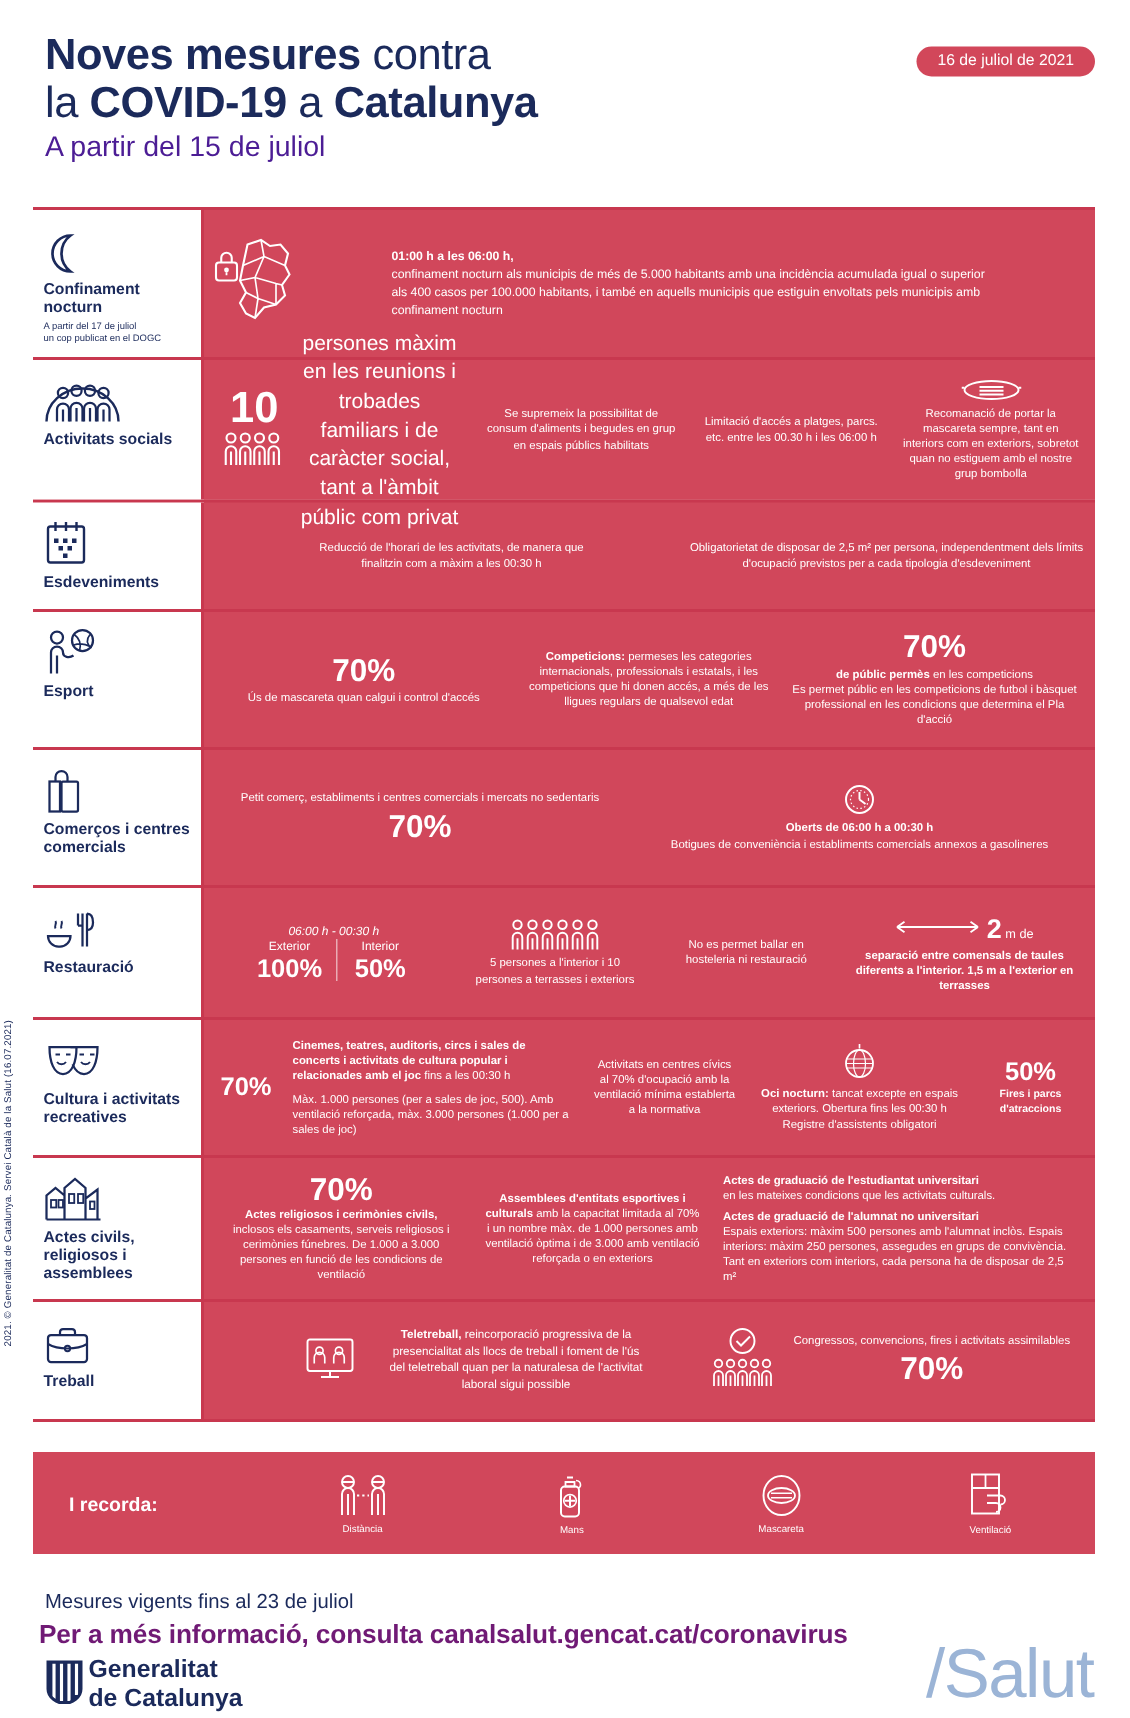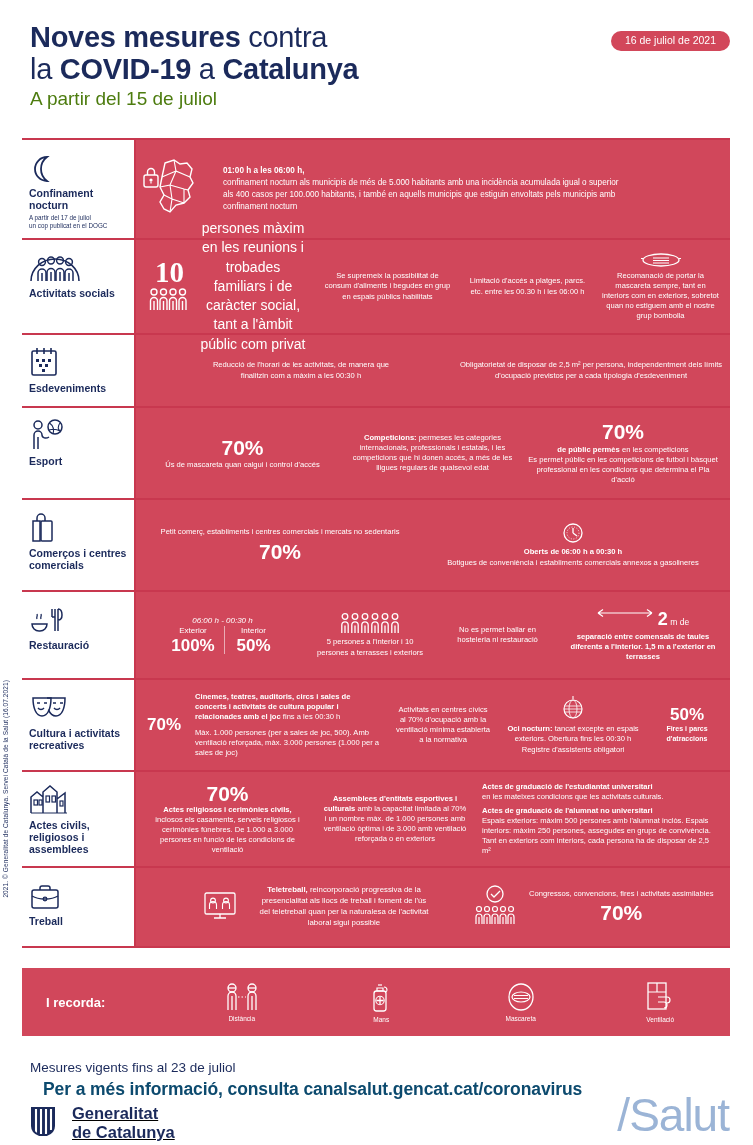--- a/index.html
+++ b/index.html
@@ -18,21 +18,21 @@
     white-space: nowrap;
     font-size: 6.5px; color: #1b2a5b; letter-spacing: .1px;
   }
 
   
   .header { position: absolute; left: 30px; top: 22px; width: 700px; }
   .title1 { font-size: 29px; line-height: 1.06; color:#1b2a5b; font-weight:400; letter-spacing:-0.3px;}
   .title1 b { font-weight: 700; }
   .title2 { font-size: 29px; line-height: 1.12; color:#1b2a5b; font-weight:400; letter-spacing:-0.3px;}
   .title2 b { font-weight: 700; }
-  .subtitle { font-size: 19px; line-height:1.5; color:#4d7c0f; font-weight:400; }
+  .subtitle { font-size: 19px; line-height:1.5; color:#4c1d95; font-weight:400; }
   .datebadge {
     position:absolute; right:23px; top:31px;
     background:#d2475a; color:#fff; border-radius:11px;
     font-size:10.5px; padding:4px 14px 5px; line-height:1;
   }
 
   
   .grid { position: absolute; left: 22px; top: 138px; width: 708px; }
   .row {
     display: flex; width: 100%;
@@ -68,22 +68,22 @@
     position:absolute; left:22px; width:708px; height:68px;
     background:#d1475b; color:#fff;
     display:flex; align-items:center;
   }
   .recorda .rlabel { font-size: 13px; font-weight:700; padding-left:24px; width:150px; }
   .ritem { flex:1; display:flex; flex-direction:column; align-items:center; gap:2px; }
   .ritem span { font-size: 6.5px; }
 
   
   .foot1 { position:absolute; left:30px; font-size:13.5px; color:#1b2a5b; }
-  .foot2 { position:absolute; left:43px; font-size:17.5px; font-weight:700; color:#0c4a6e; letter-spacing:-0.1px;}
-  .brand { position:absolute; left:30px; display:flex; align-items:center; gap:16px;text-decoration:underline; }
+  .foot2 { position:absolute; left:26px; font-size:17.5px; font-weight:700; color:#701a75; letter-spacing:-0.1px;}
+  .brand { position:absolute; left:30px; display:flex; align-items:center; gap:3px; }
   .brandtxt { font-size:16.5px; font-weight:700; color:#1b2a5b; line-height:1.18; }
   .salut { position:absolute; right:24px; font-size:46px; color:#9bb4d6; font-weight:400; letter-spacing:-1px;}
 </style>
 </head>
 <body>
 
 <div class="page">
 
   <div class="vcopy">2021. © Generalitat de Catalunya. Servei Català de la Salut (16.07.2021)</div>
 
@@ -100,21 +100,21 @@
       <div class="cat">
         <div class="ic">
           <svg width="26" height="28" viewBox="0 0 26 28">
               <path d="M18 2 A12 12 0 1 0 18 26 A15 15 0 0 1 18 2 Z" fill="none" stroke="#1b2a5b" stroke-width="1.8"></path>
             </svg>
         </div>
         <div class="catlabel">Confinament nocturn</div>
         <div class="catsub" style="white-space:pre-line">A partir del 17 de juliol
 un cop publicat en el DOGC</div>
       </div>
-      <div class="cells" style="">
+      <div class="cells" style="gap:38px;">
         <div class="ico-w" style="margin-right:12px;">
           <svg width="64" height="62" viewBox="0 0 64 62">
             <rect x="4" y="18" width="14" height="12" rx="2" fill="none" stroke="#fff" stroke-width="1.4"></rect>
             <path d="M7.5 18v-3a3.5 3.5 0 0 1 7 0v3" fill="none" stroke="#fff" stroke-width="1.4"></path>
             <circle cx="11" cy="23" r="1.6" fill="#fff"></circle>
               <path d="M11 24.5v2" stroke="#fff" stroke-width="1.2"></path>
             <path d="M25 6 L34 3 L40 7 L47 6 L52 12 L50 20 L53 26 L48 33 L50 40 L44 46 L36 48 L30 55 L24 52 L20 45 L24 38 L20 30 L22 20 Z" fill="none" stroke="#fff" stroke-width="1.4"></path>
             <path d="M34 3 L36 14 L50 20 M36 14 L22 20 M36 14 L30 28 L20 30 M30 28 L44 32 L48 33 M44 32 L44 46 M30 28 L32 42 L24 38 M32 42 L44 46 M32 42 L30 55" fill="none" stroke="#fff" stroke-width="1.1"></path>
           </svg>
         </div>
@@ -139,21 +139,21 @@
               <path d="M18 32v-8.5a4 4 0 0 1 8 0V32M22 23v9"></path>
               <path d="M27 32v-8.5a4 4 0 0 1 8 0V32M31 23v9"></path>
               <path d="M36 32v-8a4 4 0 0 1 8 0v8M40 24v8"></path>
             </g>
           </svg>
         </div>
         <div class="catlabel">Activitats socials</div>
       </div>
       <div class="cells">
         <div class="cell" style="flex:0 0 175px;display:flex;align-items:center;gap:6px;">
-          <div style="text-align:center;font-family:Liberation Serif, serif;">
+          <div style="text-align:center;">
             <div class="num10">10</div>
             <div>
               <svg width="45" height="24" viewBox="0 0 45 24">
                 <g fill="none" stroke="#fff" stroke-width="1.4">
                   <circle cx="7" cy="5" r="3"></circle>
                     <circle cx="16.5" cy="5" r="3"></circle>
                     <circle cx="26" cy="5" r="3"></circle>
                     <circle cx="35.5" cy="5" r="3"></circle>
                   <path d="M3.5 23v-9a3.5 3.5 0 0 1 7 0v9M7 14v9"></path>
                   <path d="M13 23v-9a3.5 3.5 0 0 1 7 0v9M16.5 14v9"></path>
@@ -308,21 +308,21 @@
                 <path d="M32.8 21v-8a3.2 3.2 0 0 1 6.4 0v8M36 13.5V21"></path>
                 <path d="M42.8 21v-8a3.2 3.2 0 0 1 6.4 0v8M46 13.5V21"></path>
                 <path d="M52.8 21v-8a3.2 3.2 0 0 1 6.4 0v8M56 13.5V21"></path>
               </g>
             </svg>
           </div>
           <span>5 persones a l'interior i 10 persones a terrasses i exteriors</span>
         </div>
         <div class="cell" style="flex:0 0 125px;">No es permet ballar en hosteleria ni restauració</div>
         <div class="cell" style="flex:1;">
-          <div style="display:flex;justify-content:center;gap:5px;">
+          <div style="display:flex;align-items:center;justify-content:center;gap:5px;">
             <span>
               <svg width="56" height="10" viewBox="0 0 56 10">
                   <path d="M1 5h54M1 5l5-3.5M1 5l5 3.5M55 5l-5-3.5M55 5l-5 3.5" fill="none" stroke="#fff" stroke-width="1.2"></path>
                 </svg>
             </span>
             <span><b style="font-size:18px;">2</b><span style="font-size:8.5px;"> m de</span></span>
           </div>
           <b>separació entre comensals de taules diferents a l'interior. 1,5 m a l'exterior en terrasses</b>
         </div>
       </div>

